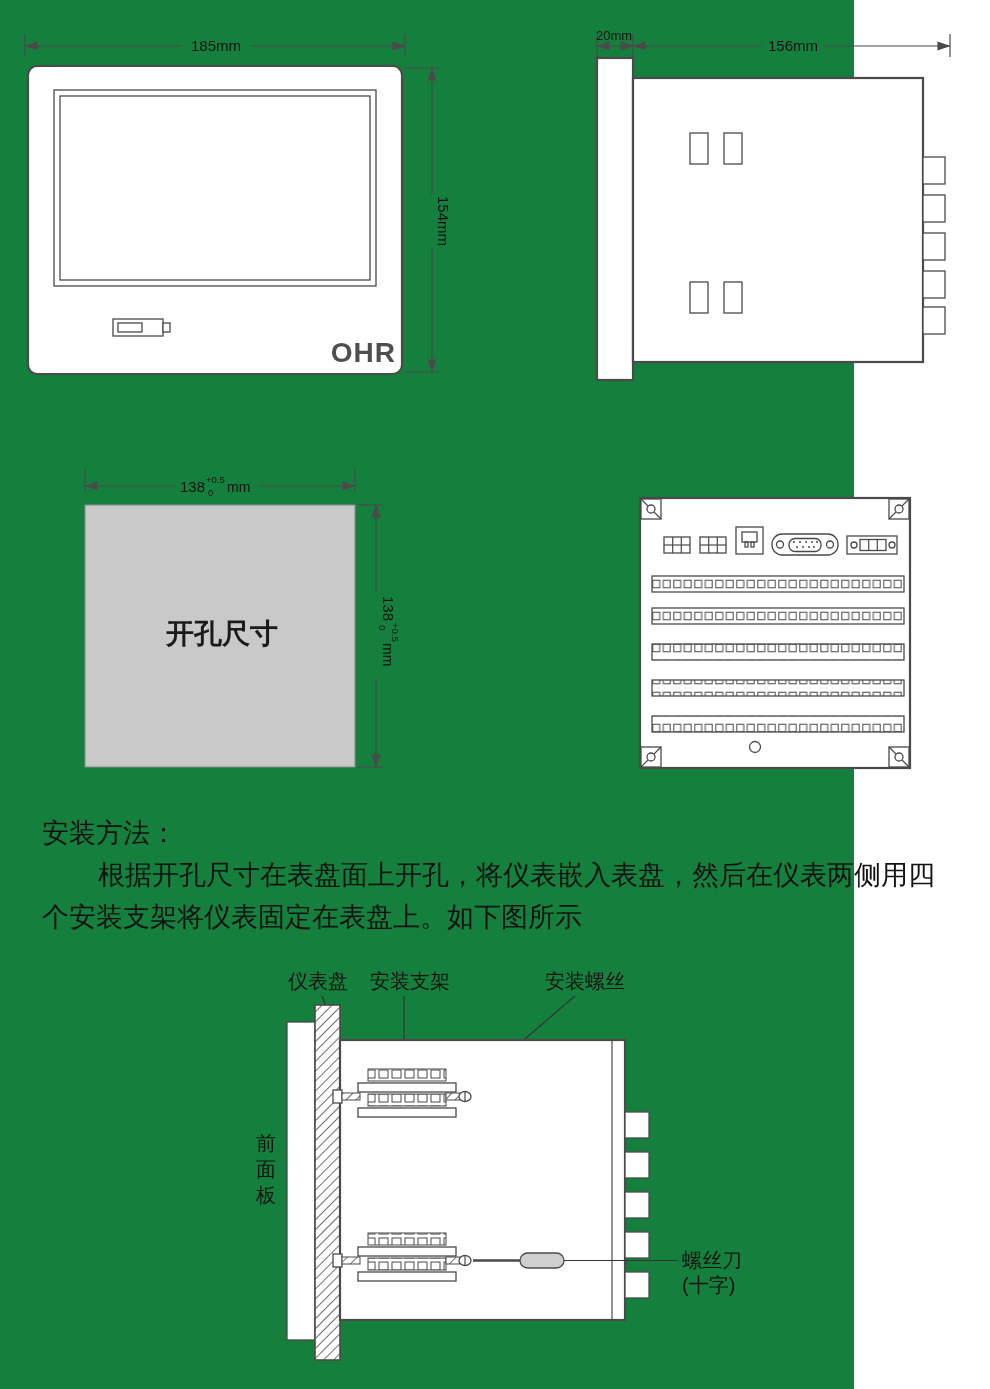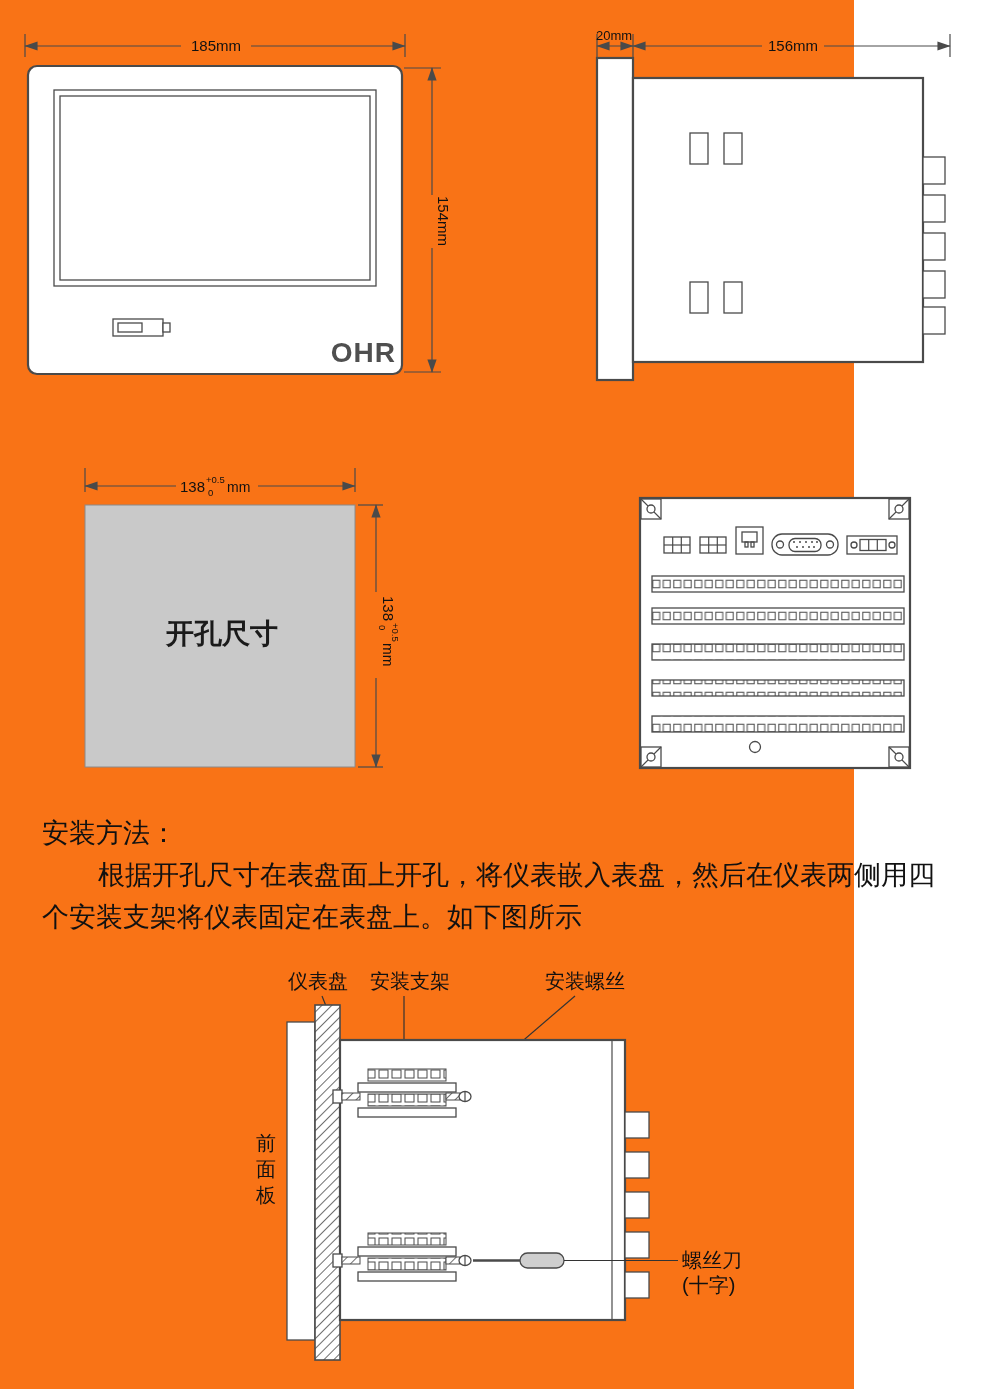--- a/index.html
+++ b/index.html
@@ -1,16 +1,16 @@
 <!DOCTYPE html>
 <html><head>
 <meta charset="utf-8">
 <style>
   html,body{margin:0;padding:0;background:#ffffff;}
-  .page{width:854px;height:1389px;position:relative;background:#f97316;}
+  .page{width:854px;height:1389px;position:relative;background:#15803d;}
   svg{display:block;}
   .s  {stroke:#4a4a4a;stroke-width:2.2;fill:#fff;}
   .s1 {stroke:#4a4a4a;stroke-width:1.3;fill:#fff;}
   .snf{stroke:#4a4a4a;stroke-width:1.3;fill:none;}
   .dimline{stroke:#4a4a4a;stroke-width:1.2;fill:none;}
   .lead{stroke:#333;stroke-width:1.2;fill:none;}
   .dimtext{font:15px "Liberation Sans",sans-serif;fill:#111;}
   .dimtext-sm{font:13px "Liberation Sans",sans-serif;fill:#111;}
   .tol{font:9.5px "Liberation Sans",sans-serif;fill:#111;}
   .unit{font:14px "Liberation Sans",sans-serif;fill:#111;}

